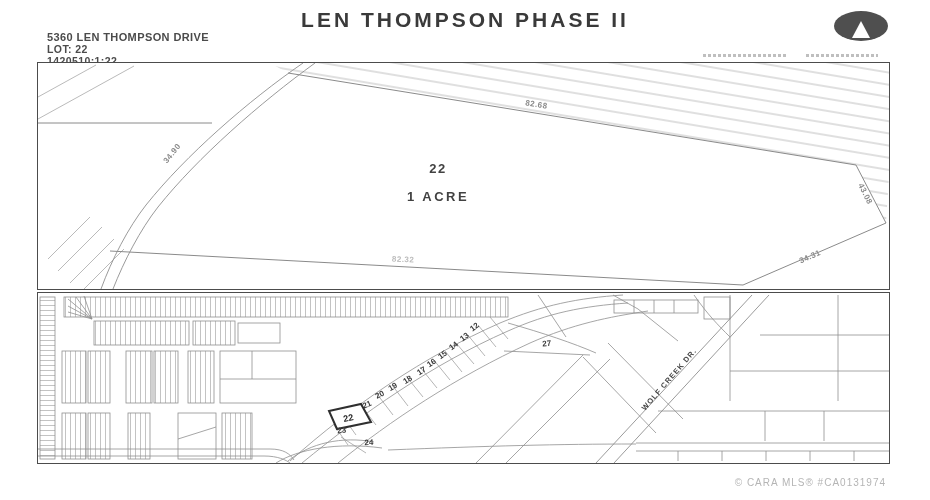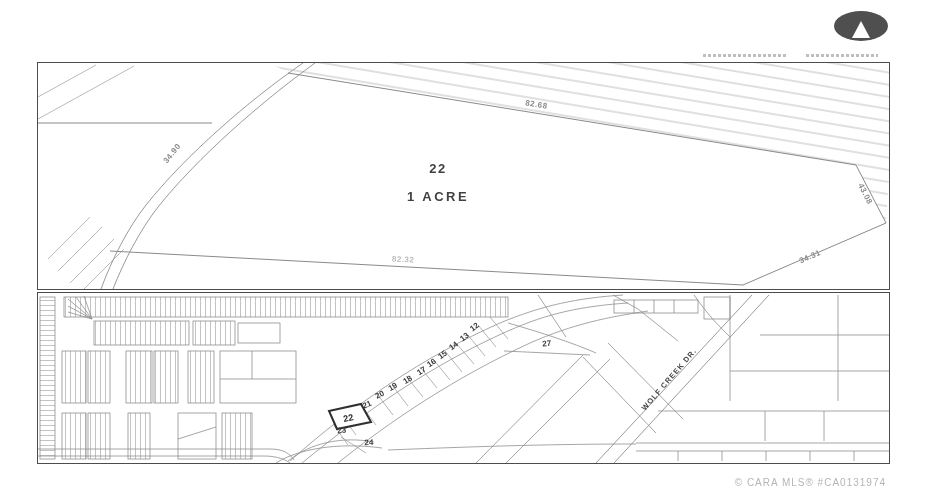--- a/index.html
+++ b/index.html
@@ -28,21 +28,27 @@
   .lotbig{font-size:13px;font-weight:800;fill:#424242;letter-spacing:1.5px;}
   .mapnum{font-size:8px;font-weight:700;fill:#3c3c3c;}
   .mapnum22{font-size:9px;font-weight:800;fill:#1f1f1f;}
   .street{font-size:7.5px;font-weight:800;fill:#454545;letter-spacing:1px;}
 </style>
 </head>
 <body>
 
 <div class="page">
 
+  <div class="title">LEN THOMPSON PHASE II</div>
 
+  <div class="meta">
+    <div class="m1">5360 LEN THOMPSON DRIVE</div>
+    <div class="m2">LOT: 22</div>
+    <div class="m3">1420510;1;22</div>
+  </div>
 
   <div class="logo">
     <div class="tri"></div>
   </div>
 
   <div class="fineprint fp1"></div>
   <div class="fineprint fp2"></div>
 
   <div class="platbox">
     <svg width="851" height="226" viewBox="0 0 851 226">

